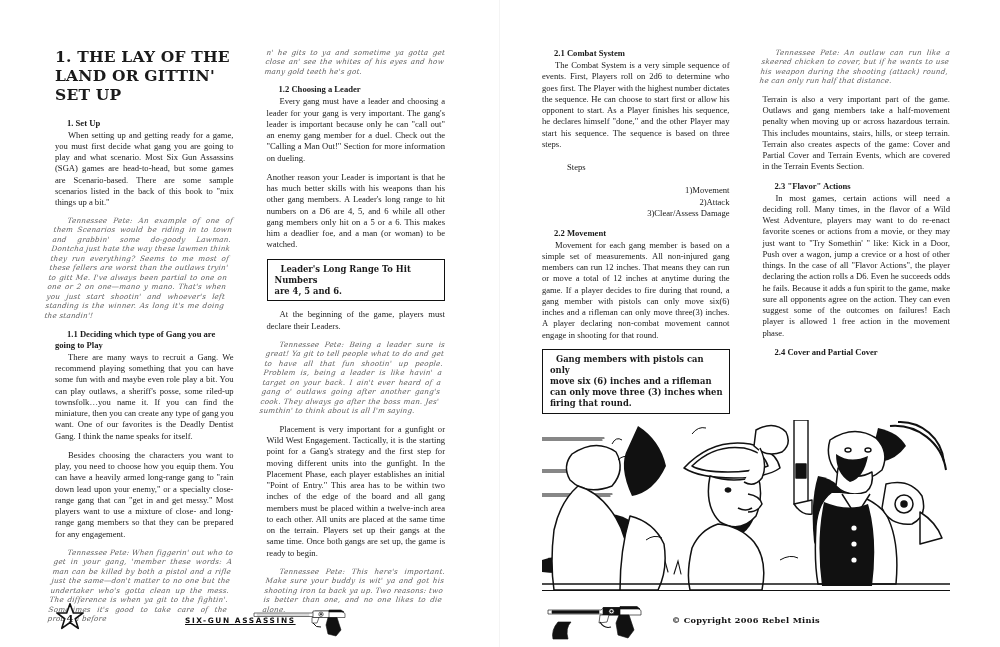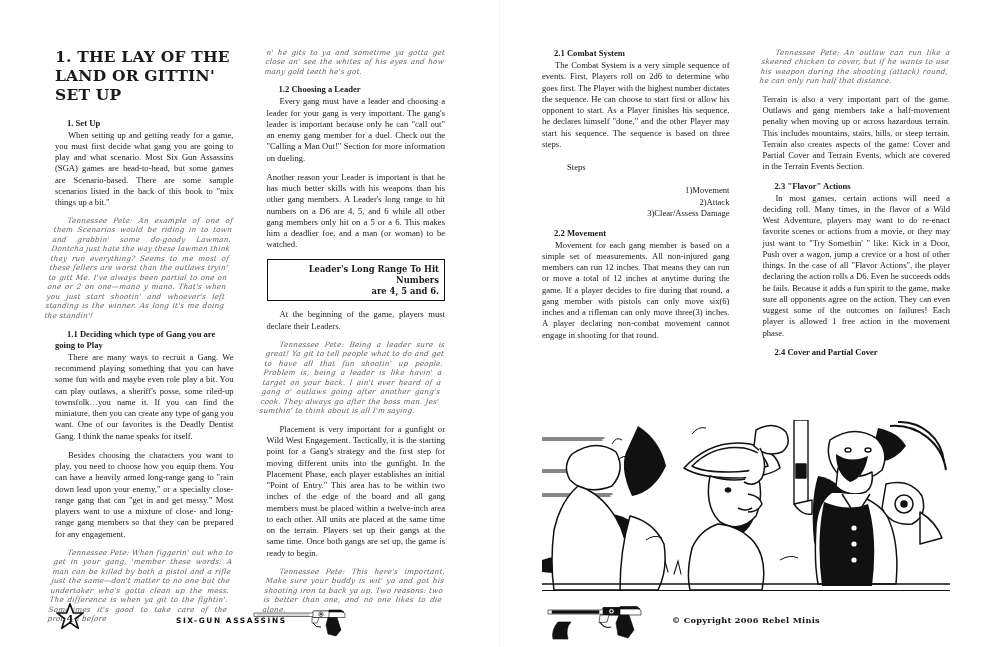--- a/index.html
+++ b/index.html
@@ -59,21 +59,21 @@
   p.pete.cont{text-indent:0;}
   .callout{
     border:1.4px solid #111;
     padding:4px 5px 4px 7px;
     margin:2px 0 8px 0;
     font-family:"DejaVu Serif",serif;
     font-weight:700;
     font-size:8.4px;
     line-height:1.30;
   }
-  .callout .ln{display:block;text-align:right;}
+  .callout .ln{display:block;}
   .callout .ln.first{text-indent:6px;}
   ul.steps{list-style:none;margin:0 0 8px 0;padding:0 0 0 13px;font-size:8.6px;line-height:1.33;text-align:right;}
   ul.steps li{margin:0;}
   ul.steps li .num{display:inline-block;width:13px;}
   .steps-title{font-size:8.6px;line-height:1.33;padding-left:13px;margin:12px;}
 
   
   .art{
     position:absolute;left:542px;top:420px;width:408px;height:170px;
     border-bottom:1.6px solid #111;
@@ -84,23 +84,23 @@
     position:absolute;bottom:14px;width:30px;height:30px;
     display:flex;align-items:center;justify-content:center;
   }
   .star svg{position:absolute;inset:0;width:30px;height:30px;}
   .star .pg{
     position:relative;z-index:2;
     font-family:"DejaVu Serif",serif;font-weight:700;font-size:10px;color:#111;
   }
   .star-l{left:55px;}
   .brandline{
-    position:absolute;bottom:22px;left:176px;
+    position:absolute;bottom:22px;left:185px;
     font-family:"DejaVu Sans",sans-serif;
-    font-weight:700;font-size:7.4px;letter-spacing:1.6px;color:#111;
+    font-weight:700;font-size:7.4px;letter-spacing:1.6px;color:#111;text-decoration:underline;
   }
   .copyline{
     position:absolute;bottom:22px;left:672px;
     font-family:"DejaVu Serif",serif;
     font-weight:700;font-size:8.2px;letter-spacing:.3px;color:#111;
   }
   .gun{position:absolute;bottom:6px;}
   .gun-l{left:253px;width:95px;height:40px;}
   .gun-r{left:545px;width:100px;height:42px;}
   .gun svg{width:100%;height:100%;display:block;}
@@ -198,20 +198,26 @@
             <span class="num">2)</span><span>Attack</span>
           </li>
           <li>
             <span class="num">3)</span><span>Clear/Assess Damage</span>
           </li>
         </ul>
 
         <h2 class="sect">2.2 Movement</h2>
         <p class="body">Movement for each gang member is based on a simple set of measurements. All non-injured gang members can run 12 inches. That means they can run or move a total of 12 inches at anytime during the game. If a player decides to fire during that round, a gang member with pistols can only move six(6) inches and a rifleman can only move three(3) inches. A player declaring non-combat movement cannot engage in shooting for that round.</p>
 
+        <div class="callout">
+          <span class="ln first">Gang members with pistols can only</span>
+          <span class="ln">move six (6) inches and a rifleman</span>
+          <span class="ln">can only move three (3) inches when</span>
+          <span class="ln">firing that round.</span>
+        </div>
       </div>
 
       <div class="col">
         <p class="pete">Tennessee Pete: An outlaw can run like a skeered chicken to cover, but if he wants to use his weapon during the shooting (attack) round, he can only run half that distance.</p>
 
         <p class="body noind">Terrain is also a very important part of the game. Outlaws and gang members take a half-movement penalty when moving up or across hazardous terrain. This includes mountains, stairs, hills, or steep terrain. Terrain also creates aspects of the game: Cover and Partial Cover and Terrain Events, which are covered in the Terrain Events Section.</p>
 
         <h2 class="sect">2.3 "Flavor" Actions</h2>
         <p class="body">In most games, certain actions will need a deciding roll. Many times, in the flavor of a Wild West Adventure, players may want to do re-enact favorite scenes or actions from a movie, or they may just want to "Try Somethin' " like: Kick in a Door, Push over a wagon, jump a crevice or a host of other things. In the case of all "Flavor Actions", the player declaring the action rolls a D6. Even he succeeds odds he fails. Because it adds a fun spirit to the game, make sure all opponents agree on the action. They can even suggest some of the outcomes on failures! Each player is allowed 1 free action in the movement phase.</p>
 

